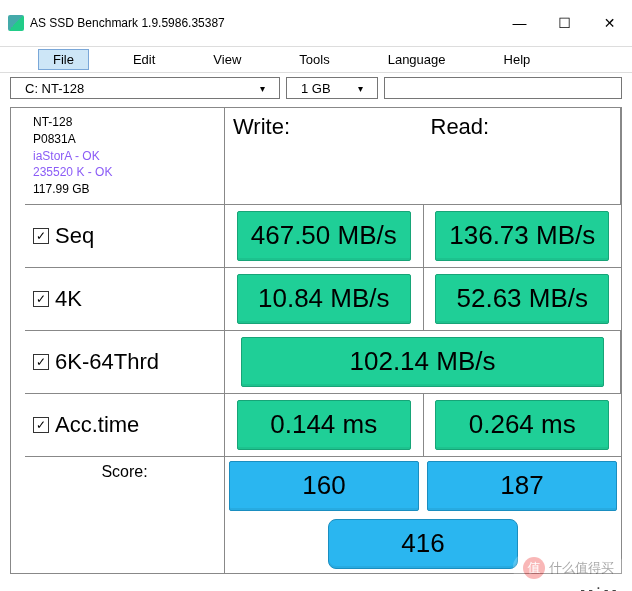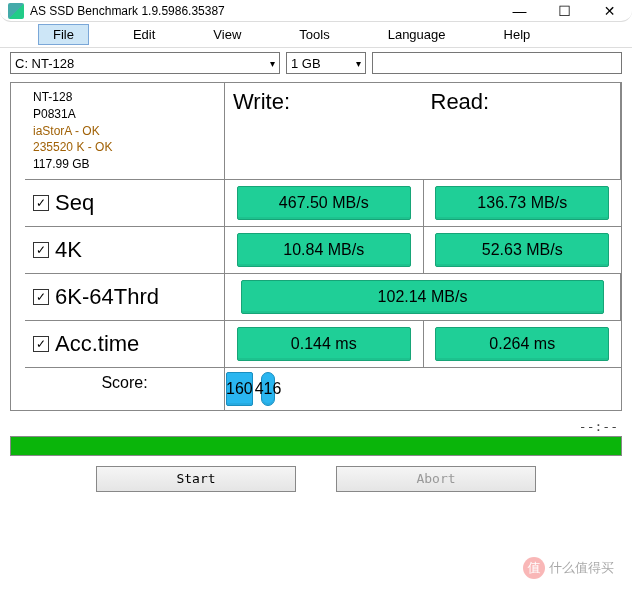--- a/index.html
+++ b/index.html
@@ -1,58 +1,58 @@
 <!DOCTYPE html>
 <html><head>
 <meta charset="utf-8">
 <style>
 * { box-sizing: border-box; margin: 0; padding: 0; font-family: "Segoe UI", Tahoma, Arial, sans-serif; }
 body { background: #fff; width: 632px; height: 591px; overflow: hidden; }
 
 
-.titlebar { height: 22px; display: flex; align-items: center; border-bottom: 1px solid #ddd; border-radius: 15px; }
+.titlebar { height: 47px; display: flex; align-items: center; border-bottom: 1px solid #ddd; }
 .titlebar .icon { width: 16px; height: 16px; margin: 0 6px 0 8px; background: linear-gradient(135deg,#4aa 0 50%,#2c8 50% 100%); border-radius: 2px; display:inline-block; }
 .titlebar .title { font-size: 12px; flex: 1; }
 .winbtns { display: flex; }
 .winbtn { width: 45px; height: 30px; display:flex; align-items:center; justify-content:center; font-size:14px; }
 
 
 .menubar { height: 26px; display:flex; align-items:center; padding: 2px 8px; background:#fff; border-bottom:1px solid #ddd; }
 .menuitem { padding: 2px 14px; font-size:13px;margin-left:30px; }
 .menuitem.active { border:1px solid #7aa7d8; background:#cde6f7; }
 
 
 .toolbar { display:flex; padding: 4px 10px; gap:6px; align-items:center; }
-.select { border:1px solid #767676; font-family: monospace; font-size:13px; height:22px; padding:1px 4px; background:#fff; }
+.select { border:1px solid #767676; font-family: monospace; font-size:13px; height:22px; padding:1px 14px; background:#fff; }
 .drive { width:270px; display:flex; justify-content:space-between; align-items:center; }
-.size { width:80px; display:flex; justify-content:space-between; align-items:center; }
+.size { width:92px; display:flex; justify-content:space-between; align-items:center; }
 .chev { font-size:10px; }
 .txtbox { flex:1; border:1px solid #767676; height:22px; }
 
 
 .panel { margin: 4px 10px 6px 10px; border:1px solid #888; background:#fff;padding-left:14px; }
 .row { display:flex; border-bottom:1px solid #888; }
 .row:last-child { border-bottom:none; }
 .cell { padding: 6px 8px; }
 .lcol { width: 200px; border-right:1px solid #888; }
 .rdcol, .wrcol { flex:1; }
 .rdcol { border-right:1px solid #888; }
 .hdr { font-size:22px; font-weight:400; }
 .info .lcol { font-size:12px; line-height:1.4; }
-.ok { color:#a16207; }
+.ok { color:#8b5cf6; }
 
 .testname { font-size:22px; display:flex; align-items:center; gap:6px; }
 .chk { width:16px; height:16px; border:1px solid #333; display:inline-flex; align-items:center; justify-content:center; font-size:12px; line-height:1; }
 
 .val { display:flex; align-items:center; justify-content:center; }
-.pill { background:#1fcf97; border:1px solid #17a477; border-radius:2px; width:96%; height:34px; display:flex; align-items:center; justify-content:center; font-size:16px; box-shadow: inset 0 -2px 0 rgba(0,0,0,.06); }
+.pill { background:#1fcf97; border:1px solid #17a477; border-radius:2px; width:96%; height:50px; display:flex; align-items:center; justify-content:center; font-size:26px; box-shadow: inset 0 -2px 0 rgba(0,0,0,.06); }
 .pill.blue { background:#2ab6f0; border-color:#1a8ec0; }
 
 .scorerow .lcol { font-size:16px;text-align:center; }
-.scorewrap { flex:1; display:flex; flex-direction:row;text-align:right; }
+.scorewrap { flex:1; display:flex; flex-direction:column;text-align:right; }
 .scoreline { display:flex; }
 .scoreline .half { flex:1; display:flex; justify-content:center; padding:4px 0; }
 .scoreline .total { flex:1; display:flex; justify-content:center; padding:4px 0; }
 .bigpill { width:48%;border-radius:8px; }
 
 
 .ticks { text-align:right; padding:2px 14px; font-family:monospace; color:#444; font-size:13px; }
 
 
 .progress { height:20px; margin:0 10px 6px 10px; border:1px solid #888; background:#0ab50a; }
@@ -163,20 +163,23 @@
       </div>
   </div>
 
   <div class="row scorerow">
     <div class="cell lcol">Score:</div>
     <div class="scorewrap">
       <div class="scoreline">
         <div class="half">
             <div class="pill blue">160</div>
           </div>
+        <div class="half">
+            <div class="pill blue">187</div>
+          </div>
       </div>
       <div class="scoreline">
         <div class="total">
             <div class="pill blue bigpill">416</div>
           </div>
       </div>
     </div>
   </div>
 </div>
 

